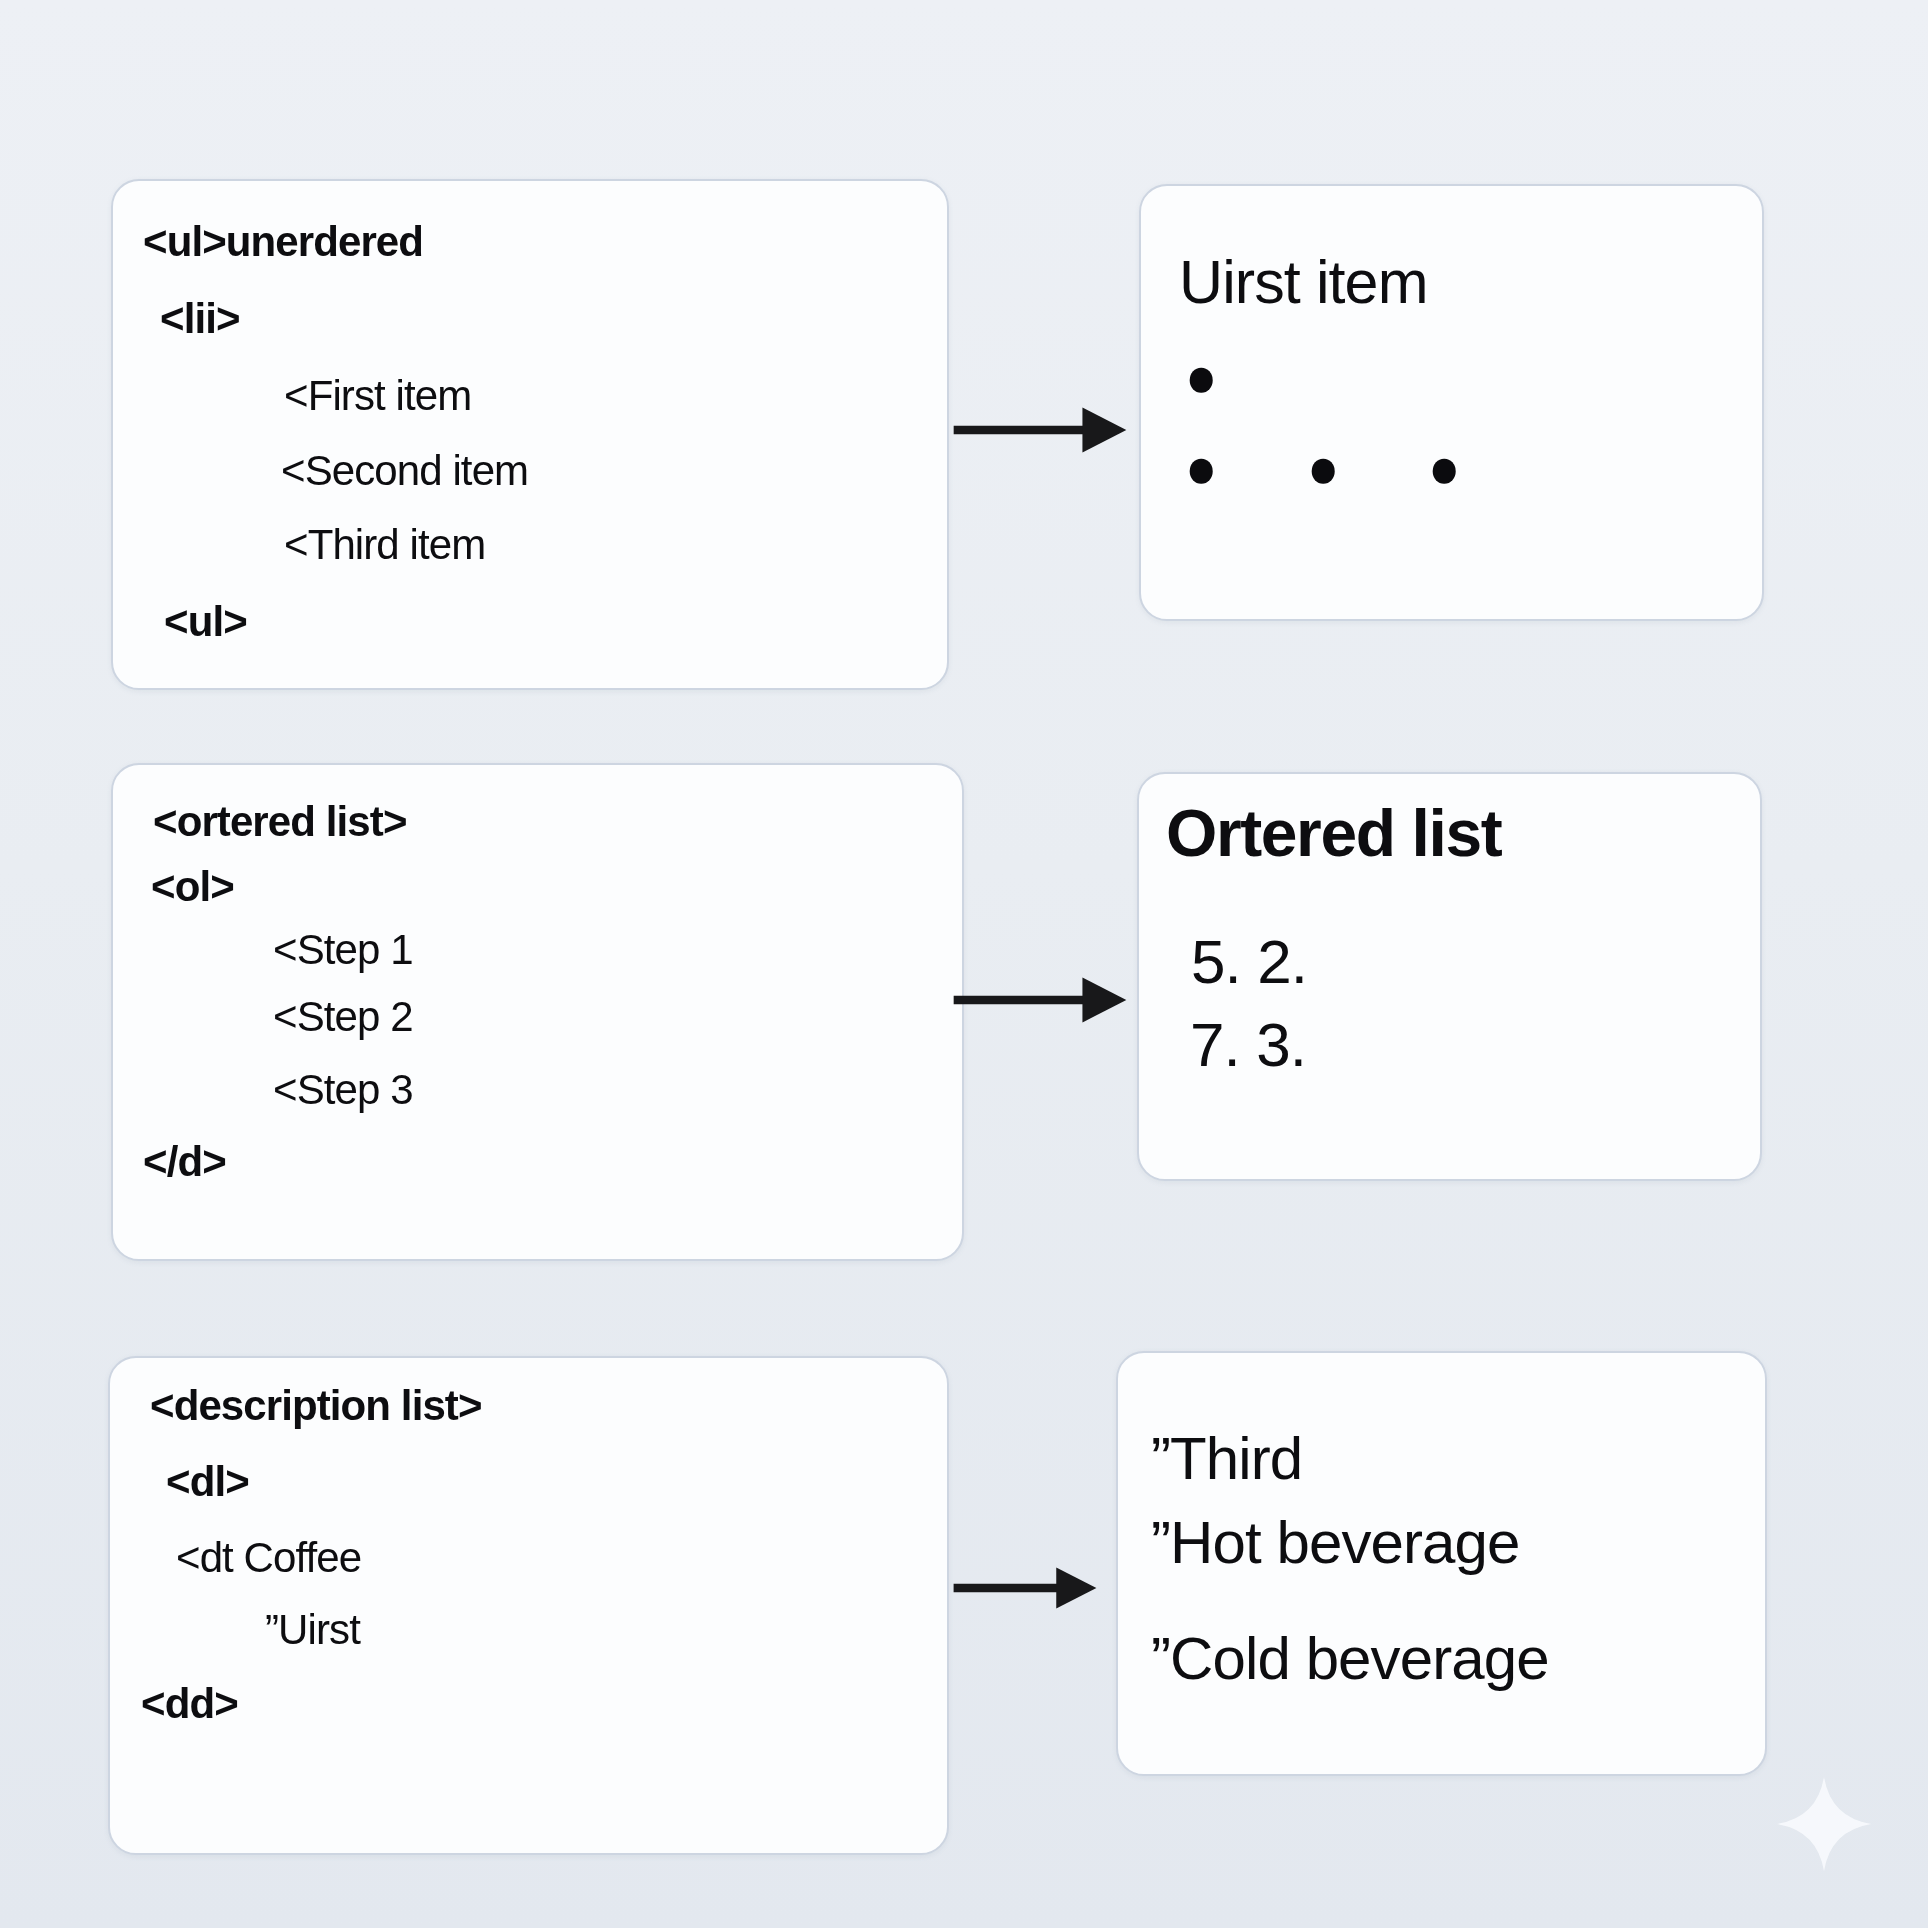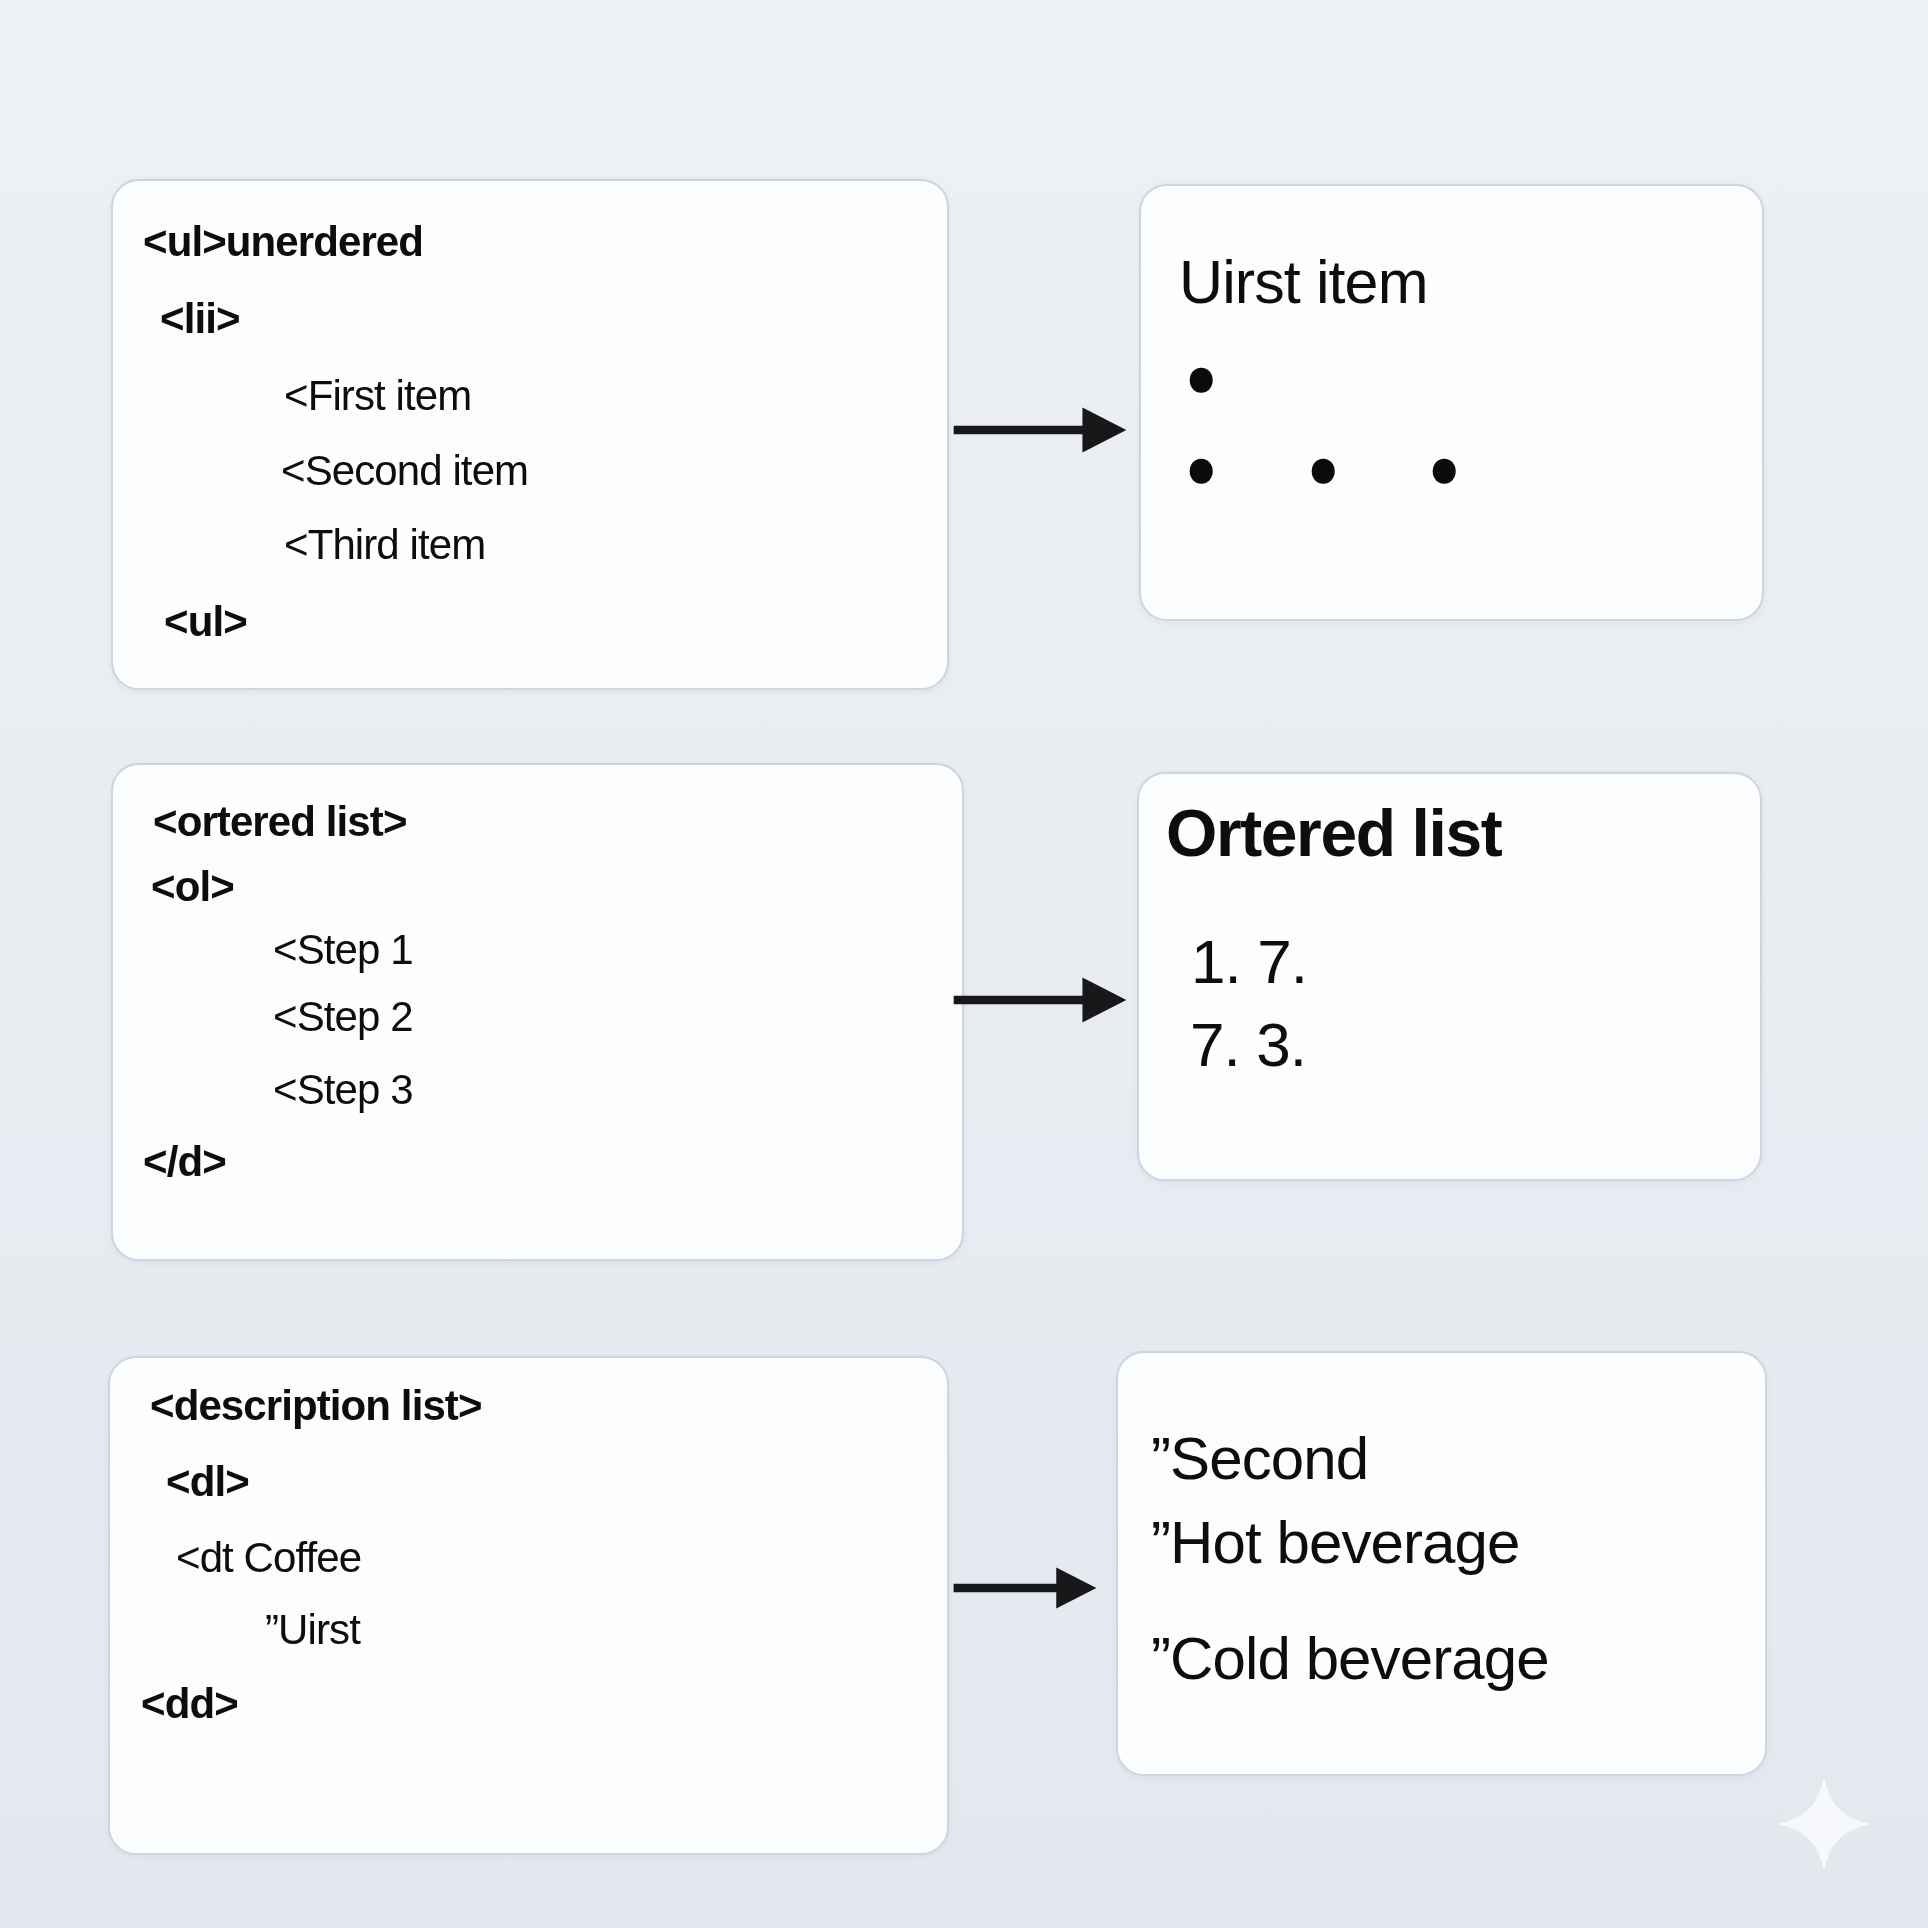--- a/index.html
+++ b/index.html
@@ -94,39 +94,39 @@
     <span class="line bold" style="left:30px;  top:397px;">&lt;/d&gt;</span>
   </div>
 
   <svg class="arrow" style="left:953px; top:972px;" width="174" height="56" viewBox="0 0 185 60">
     <line x1="0" y1="30" x2="142" y2="30" stroke="#18181a" stroke-width="9"></line>
     <polygon points="138,6 185,30 138,54" fill="#18181a"></polygon>
   </svg>
 
   <div class="box" style="left:1137px; top:772px; width:621px; height:405px;text-decoration:underline;">
     <span class="line out-heading-bold" style="left:27px; top:59px;">Ortered list</span>
-    <span class="line out-item" style="left:52px; top:188px;">1. 7.</span>
+    <span class="line out-item" style="left:52px; top:188px;">5. 2.</span>
     <span class="line out-item" style="left:51px; top:271px;">7. 3.</span>
   </div>
 
   <div class="box" style="left:108px; top:1356px; width:837px; height:495px;">
     <span class="line bold" style="left:40px;  top:48px;">&lt;description list&gt;</span>
     <span class="line bold" style="left:56px;  top:124px;">&lt;dl&gt;</span>
     <span class="line" style="left:66px;  top:200px;">&lt;dt Coffee</span>
     <span class="line" style="left:155px; top:272px;">”Uirst</span>
     <span class="line bold" style="left:31px;  top:346px;">&lt;dd&gt;</span>
   </div>
 
   <svg class="arrow" style="left:953px; top:1560px;" width="144" height="56" viewBox="0 0 153 60">
     <line x1="0" y1="30" x2="114" y2="30" stroke="#18181a" stroke-width="9"></line>
     <polygon points="110,8 153,30 110,52" fill="#18181a"></polygon>
   </svg>
 
   <div class="box" style="left:1116px; top:1351px; width:647px; height:421px;">
-    <span class="line dl-item" style="left:33px; top:106px;">”Second</span>
+    <span class="line dl-item" style="left:33px; top:106px;">”Third</span>
     <span class="line dl-item" style="left:33px; top:306px;">”Cold beverage</span>
     <span class="line dl-item" style="left:33px; top:190px;">”Hot beverage</span>
   </div>
 
   <svg id="sparkle" viewBox="0 0 110 110">
     <path d="M55 5 Q62 48 105 55 Q62 62 55 105 Q48 62 5 55 Q48 48 55 5 Z" fill="#f7f9fc" opacity="0.95"></path>
   </svg>
 
 </div>
 

